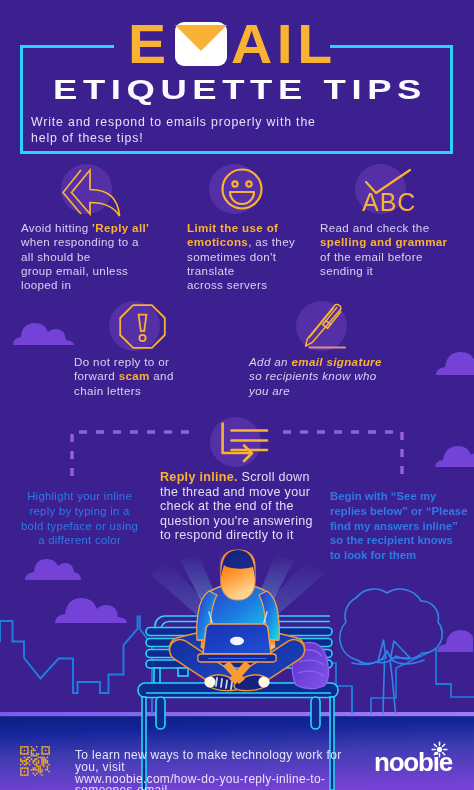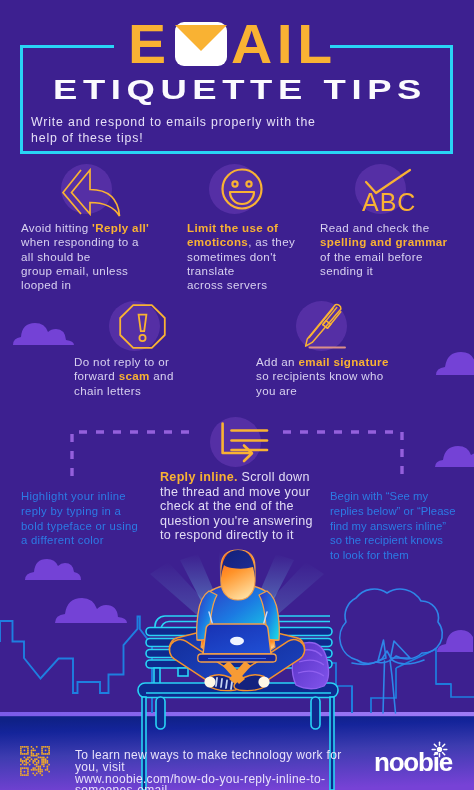--- a/index.html
+++ b/index.html
@@ -27,21 +27,21 @@
      font-size:12.3px;line-height:16.2px;color:#E5DFF7;letter-spacing:0.85px;padding-left:31px;}
 
   
   .icon-circle{position:absolute;border-radius:50%;background:#8A4FD0;opacity:0.33;}
   .icon-svg{position:absolute;}
 
   
   .tip{position:absolute;font-size:11.6px;line-height:14.3px;color:#D8D1F0;letter-spacing:0.35px;white-space:nowrap;}
   .tip .hi{color:#F9B233;font-weight:bold;}
   .blue{color:#2C7BE5;font-size:11.3px;line-height:14.8px;letter-spacing:0.3px;}
-  #inline-right{letter-spacing:0.05px;}
+  #inline-right{letter-spacing:0.05px;font-weight:bold;}
   #dashmask{position:absolute;left:195px;top:425px;width:80px;height:14px;background:#3D2090;}
   #inline-center{font-size:12.55px;line-height:14.5px;letter-spacing:0.3px;color:#E2DCF5;}
 
   
   #footer{position:absolute;left:0;top:735px;width:474px;height:55px;}
   #qr{position:absolute;left:20px;top:11px;}
   #footer-text{position:absolute;left:75px;top:15px;width:285px;
      font-size:12px;line-height:11.8px;color:#E8E2FA;letter-spacing:0.32px;}
   #footer-url{color:#E8E2FA;text-decoration:none;display:block;}
   #logo{position:absolute;left:374px;top:14px;width:82px;height:28px;}
@@ -127,41 +127,41 @@
     <path d="M38.7 7.6 L24.8 24.6 L29.5 28.3 L42.8 11.8"></path>
     <path d="M24.8 24.6 L28.1 20.6 L32.8 24.3 L29.5 28.3"></path>
     <path d="M11.5 47.5 L47.0 47.5" stroke="#DB8F88" stroke-width="1.9"></path>
   </svg>
 
   <div class="tip" style="left:74px;top:355px;">
       <div><span>Do not reply to or</span></div>
       <div><span>forward </span><span class="hi">scam</span><span> and</span></div>
       <div><span>chain letters</span></div>
     </div>
-  <div class="tip" style="left:256px;top:355px;">
+  <div class="tip" style="left:249px;top:355px;font-style:italic;">
       <div><span>Add an </span><span class="hi">email signature</span></div>
       <div><span>so recipients know who</span></div>
       <div><span>you are</span></div>
     </div>
 
   <svg id="dashbox" style="position:absolute;left:70px;top:430px;" width="334" height="48" viewBox="0 0 334 48" fill="none">
     <path d="M2 46 L2 2 L332 2 L332 46" stroke="#9460DC" stroke-width="3.4" stroke-dasharray="8 9" stroke-linecap="butt"></path>
   </svg>
   <div id="dashmask"></div>
 
   <div class="icon-circle" style="left:210px;top:417px;width:51px;height:50px;"></div>
   <svg class="icon-svg" style="left:220px;top:421px;" width="50" height="46" viewBox="0 0 50 46" fill="none" stroke="#F9B233" stroke-width="2.6" stroke-linecap="round" stroke-linejoin="round">
     <path d="M2.6 2.5 L2.6 32 L31 32"></path>
     <path d="M11.5 9.5 L47 9.5"></path>
     <path d="M11.5 19.5 L47 19.5"></path>
     <path d="M11.5 29.0 L47 29.0"></path>
     <path d="M24 24.5 L32 32.2 L24 40"></path>
   </svg>
 
-  <div class="tip blue" style="left:21px;top:489px;">
+  <div class="tip blue" style="left:21px;top:489px;text-align:center;">
       <div><span>Highlight your inline</span></div>
       <div><span>reply by typing in a</span></div>
       <div><span>bold typeface or using</span></div>
       <div><span>a different color</span></div>
     </div>
   <div class="tip" id="inline-center" style="left:160px;top:470px;">
       <div><span class="hi">Reply inline.</span><span> Scroll down</span></div>
       <div><span>the thread and move your</span></div>
       <div><span>check at the end of the</span></div>
       <div><span>question you're answering</span></div>

